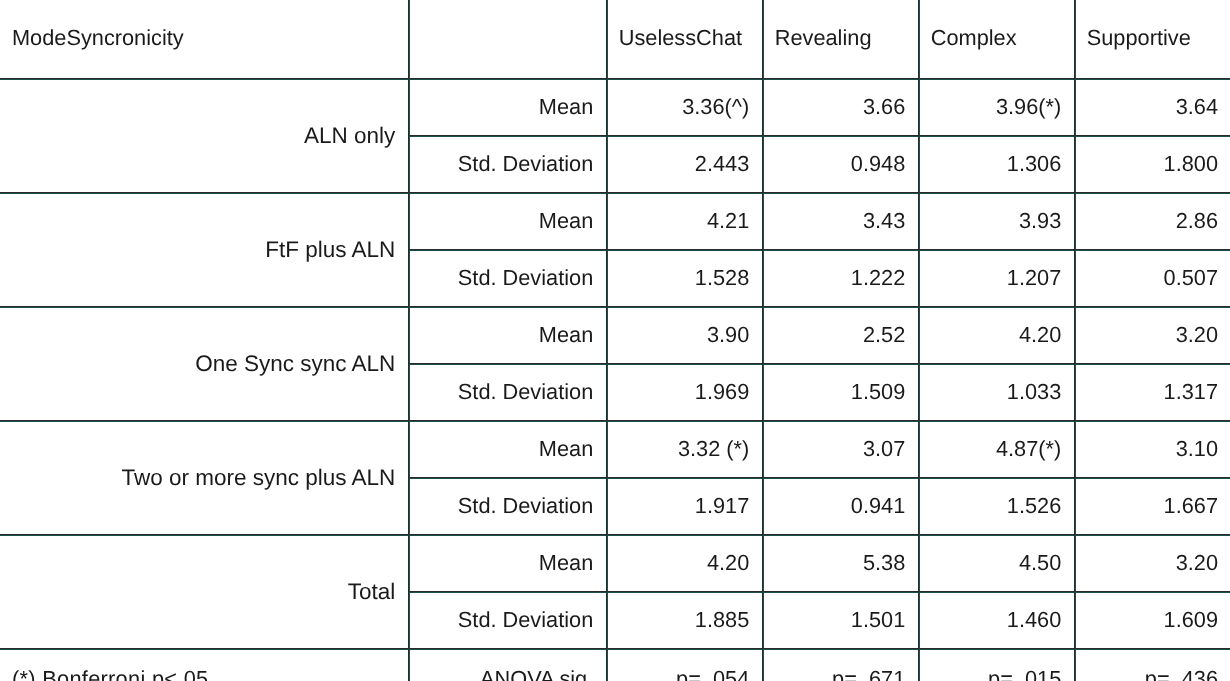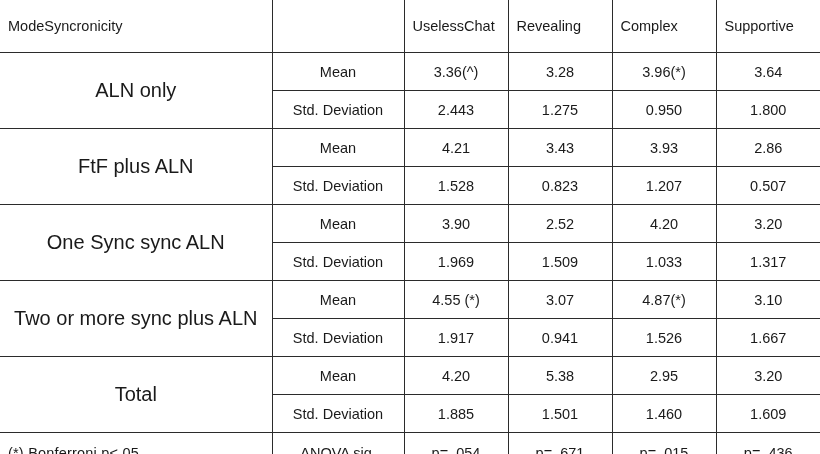--- a/index.html
+++ b/index.html
@@ -46,28 +46,28 @@
   .col-num   { width: 104px; }
 
   .hdr-cell {
     height: 52px;
     font-size: 14.5px;
   }
   .hdr-blank-left {
     text-align: left;
   }
   .group-label {
-    text-align: center;
-    font-size: 20px;
+    text-align: right;
+    font-size: 15px;
   }
   .stat-label {
-    text-align: center;
+    text-align: right;
   }
   .num {
-    text-align: center;
+    text-align: right;
   }
   .row-h { height: 38px; }
   .foot-row td { height: 40px; }
   .foot-note { text-align: left; }
   .nowrap-small { letter-spacing: 0.2px; }
 </style>
 </head>
 <body>
 
 <div class="sheet">
@@ -87,44 +87,44 @@
         <td class="hdr-cell">UselessChat</td>
         <td class="hdr-cell">Revealing</td>
         <td class="hdr-cell">Complex</td>
         <td class="hdr-cell">Supportive</td>
       </tr>
 
       <tr class="row-h">
         <td class="group-label" rowspan="2">ALN only</td>
         <td class="stat-label">Mean</td>
         <td class="num">3.36(^)</td>
-        <td class="num">3.28</td>
+        <td class="num">3.66</td>
         <td class="num">3.96(*)</td>
         <td class="num">3.64</td>
       </tr>
       <tr class="row-h">
         <td class="stat-label">Std. Deviation</td>
         <td class="num">2.443</td>
-        <td class="num">1.275</td>
-        <td class="num">0.950</td>
+        <td class="num">0.948</td>
+        <td class="num">1.306</td>
         <td class="num">1.800</td>
       </tr>
 
       <tr class="row-h">
         <td class="group-label" rowspan="2">FtF plus ALN</td>
         <td class="stat-label">Mean</td>
         <td class="num">4.21</td>
         <td class="num">3.43</td>
         <td class="num">3.93</td>
         <td class="num">2.86</td>
       </tr>
       <tr class="row-h">
         <td class="stat-label">Std. Deviation</td>
         <td class="num">1.528</td>
-        <td class="num">0.823</td>
+        <td class="num">1.222</td>
         <td class="num">1.207</td>
         <td class="num">0.507</td>
       </tr>
 
       <tr class="row-h">
         <td class="group-label" rowspan="2">One Sync sync ALN</td>
         <td class="stat-label">Mean</td>
         <td class="num">3.90</td>
         <td class="num">2.52</td>
         <td class="num">4.20</td>
@@ -134,39 +134,39 @@
         <td class="stat-label">Std. Deviation</td>
         <td class="num">1.969</td>
         <td class="num">1.509</td>
         <td class="num">1.033</td>
         <td class="num">1.317</td>
       </tr>
 
       <tr class="row-h">
         <td class="group-label" rowspan="2">Two or more sync plus ALN</td>
         <td class="stat-label">Mean</td>
-        <td class="num">4.55 (*)</td>
+        <td class="num">3.32 (*)</td>
         <td class="num">3.07</td>
         <td class="num">4.87(*)</td>
         <td class="num">3.10</td>
       </tr>
       <tr class="row-h">
         <td class="stat-label">Std. Deviation</td>
         <td class="num">1.917</td>
         <td class="num">0.941</td>
         <td class="num">1.526</td>
         <td class="num">1.667</td>
       </tr>
 
       <tr class="row-h">
         <td class="group-label" rowspan="2">Total</td>
         <td class="stat-label">Mean</td>
         <td class="num">4.20</td>
         <td class="num">5.38</td>
-        <td class="num">2.95</td>
+        <td class="num">4.50</td>
         <td class="num">3.20</td>
       </tr>
       <tr class="row-h">
         <td class="stat-label">Std. Deviation</td>
         <td class="num">1.885</td>
         <td class="num">1.501</td>
         <td class="num">1.460</td>
         <td class="num">1.609</td>
       </tr>
 

